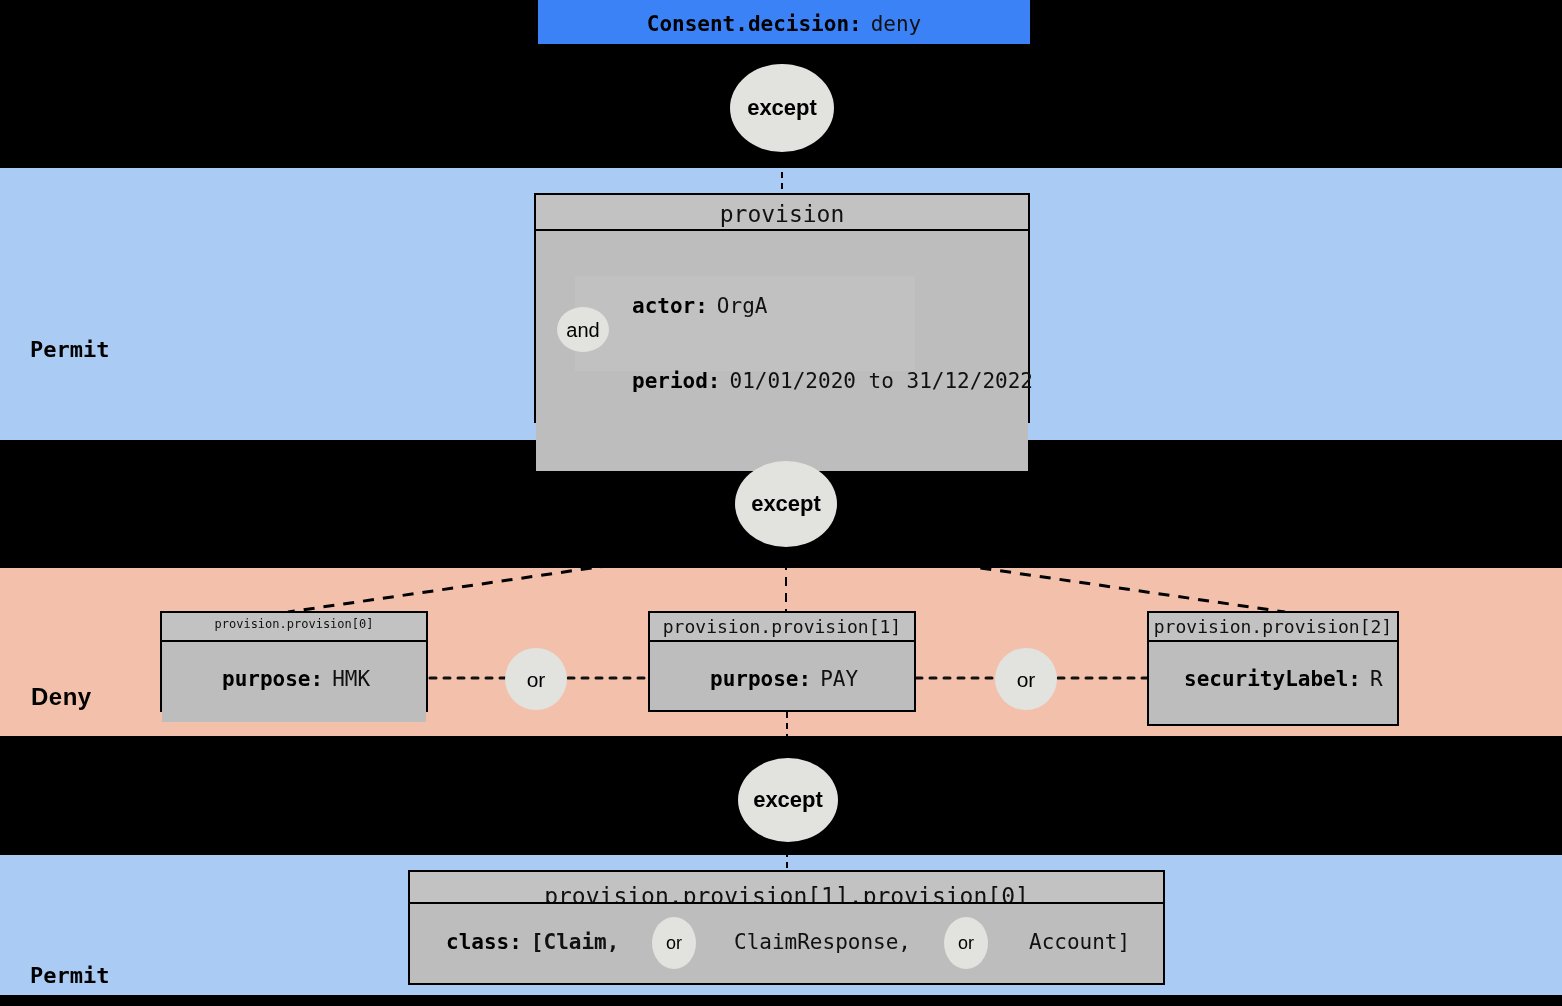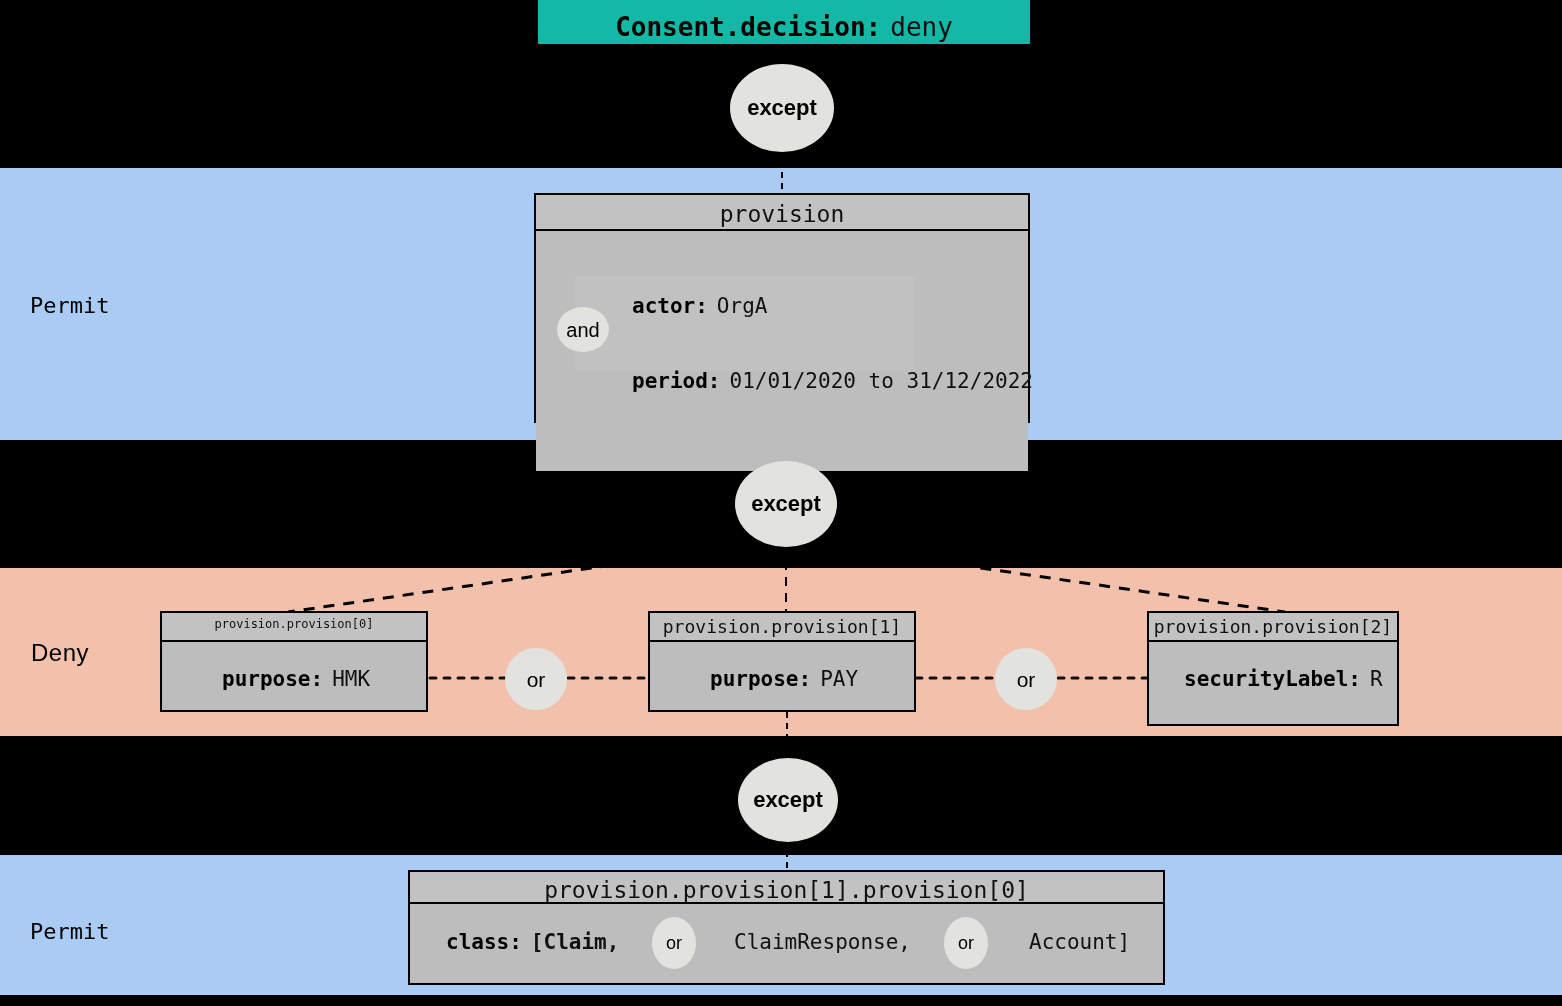--- a/index.html
+++ b/index.html
@@ -21,25 +21,26 @@
     position: absolute;
     left: 0;
     width: 1562px;
   }
   .band-permit { background: #aaccf4; }
   .band-deny   { background: #f3c0ab; }
 
   .band-label {
     position: absolute;
     font-family: "DejaVu Sans Mono", monospace;
-    font-weight: normal;
+    font-weight: bold;
     font-size: 22px;
     color: #000;
     letter-spacing: 0px;
     white-space: nowrap;
+    margin-top: 44px;
   }
   .band-label.sans {
     font-family: "Liberation Sans", sans-serif;
     font-size: 24px;
     letter-spacing: 0.5px;
   }
 
   
   .node {
     position: absolute;
@@ -71,24 +72,24 @@
     color: #111;
     white-space: nowrap;
     line-height: 1;
   }
   .row b { font-weight: bold; color: #000; }
 
   
   .banner {
     position: absolute;
     box-sizing: border-box;
-    background: #14b8a6;
+    background: #3b82f6;
     text-align: center;
     font-family: "DejaVu Sans Mono", monospace;
-    font-size: 26px;
+    font-size: 21px;
     color: #111;
     line-height: 1;
     white-space: nowrap;
   }
   .banner b { font-weight: bold; color: #000; }
 
   
   .bubble {
     position: absolute;
     border-radius: 50%;
@@ -194,21 +195,21 @@
       </div>
     </div>
   </div>
 
   <div class="bubble bubble-and" style="left:557px; top:307px; width:52px; height:45px;">and</div>
 
   <div class="bubble bubble-except" style="left:735px; top:461px; width:102px; height:86px;">except</div>
 
   <div class="node" style="left:160px; top:611px; width:268px; height:101px;">
     <div class="node-header" style="height:29px; font-size:12px; padding-top:5px;">provision.provision[0]</div>
-    <div class="node-body" style="height:68px;">
+    <div class="node-body" style="height:80px;">
       <div class="row" style="position:absolute; left:60px; top:27px;">
         <b>purpose:</b><span style="margin-left:9px;">HMK</span>
       </div>
     </div>
   </div>
 
   <div class="bubble bubble-or" style="left:505px; top:648px; width:62px; height:62px;">or</div>
 
   <div class="node" style="left:648px; top:611px; width:268px; height:101px;">
     <div class="node-header" style="height:29px; font-size:18px; padding-top:5px;">provision.provision[1]</div>
@@ -226,21 +227,21 @@
     <div class="node-body" style="height:68px;">
       <div class="row" style="position:absolute; left:35px; top:27px;">
         <b>securityLabel:</b><span style="margin-left:9px;">R</span>
       </div>
     </div>
   </div>
 
   <div class="bubble bubble-except" style="left:738px; top:758px; width:100px; height:84px;">except</div>
 
   <div class="node" style="left:408px; top:870px; width:757px; height:115px;">
-    <div class="node-header" style="height:32px; padding-top:7px;">provision.provision[1].provision[0]</div>
+    <div class="node-header" style="height:32px; padding-top:13px;">provision.provision[1].provision[0]</div>
     <div class="node-body" style="height:79px;">
       <div class="row" style="position:absolute; left:36px; top:28px;">
         <b>class:</b><span style="margin-left:9px;font-weight:bold;">[Claim,</span>
       </div>
       <div class="row" style="position:absolute; left:324px; top:28px;">ClaimResponse,</div>
       <div class="row" style="position:absolute; left:619px; top:28px;">Account]</div>
     </div>
   </div>
 
   <div class="bubble bubble-or-inline" style="left:652px; top:917px; width:44px; height:52px;">or</div>

